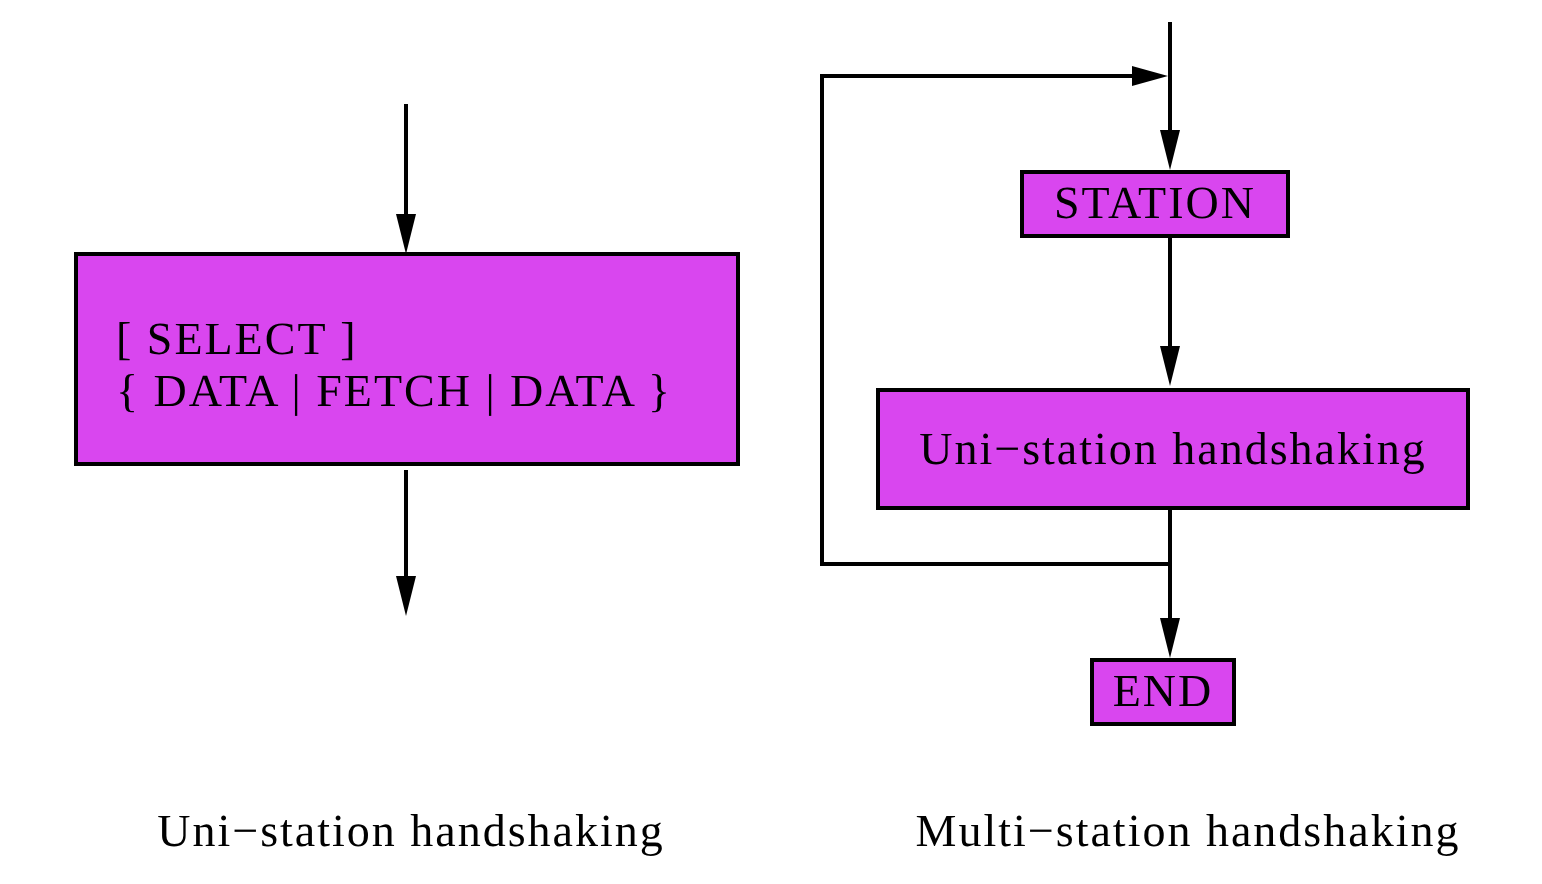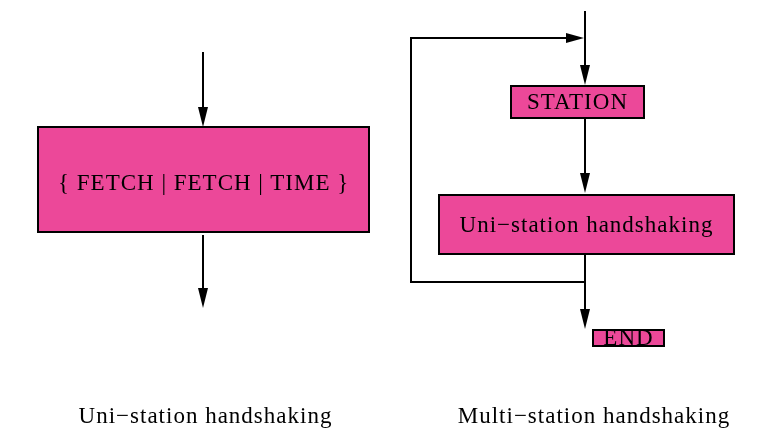--- a/index.html
+++ b/index.html
@@ -33,21 +33,21 @@
     width: 0; height: 0;
     border-top: 5px solid transparent;
     border-bottom: 5px solid transparent;
     border-left: 18px solid #000000;
   }
 
   
   .node {
     box-sizing: border-box;
     border: 2px solid #000000;
-    background: #ec4899;
+    background: #d946ef;
     display: flex;
     align-items: center;
     justify-content: center;
     font-size: 23px;
     letter-spacing: 1px;
     white-space: nowrap;
   }
   .node.multi-line {
     flex-direction: column;
     align-items: flex-start;
@@ -65,21 +65,22 @@
 </style>
 </head>
 <body>
 
 <div id="canvas">
 
   <div class="abs vline" style="left:202px; top:52px; height:56px;"></div>
   <div class="abs head-down" style="left:198px; top:107px;"></div>
 
   <div class="abs node multi-line" style="left:37px; top:126px; width:333px; height:107px;">
-    <span>{ FETCH | FETCH | TIME }</span>
+    <span>[ SELECT ]</span>
+    <span>{ DATA | FETCH | DATA }</span>
   </div>
 
   <div class="abs vline" style="left:202px; top:235px; height:53px;"></div>
   <div class="abs head-down" style="left:198px; top:288px;"></div>
 
   <div class="abs caption" style="left:37px; top:403px; width:337px;">Uni−station handshaking</div>
 
   <div class="abs hline" style="left:410px; top:37px; width:156px;"></div>
   <div class="abs head-right" style="left:566px; top:33px;"></div>
   <div class="abs vline" style="left:410px; top:37px; height:246px;"></div>
@@ -95,19 +96,19 @@
   <div class="abs vline" style="left:584px; top:119px; height:54px;"></div>
   <div class="abs head-down" style="left:580px; top:173px;"></div>
 
   <div class="abs node" style="left:438px; top:194px; width:297px; height:61px;">
     <span>Uni−station handshaking</span>
   </div>
 
   <div class="abs vline" style="left:584px; top:255px; height:54px;"></div>
   <div class="abs head-down" style="left:580px; top:309px;"></div>
 
-  <div class="abs node" style="left:545px; top:329px; width:73px; height:18px;margin-left:47px;">
+  <div class="abs node" style="left:545px; top:329px; width:73px; height:34px;">
     <span>END</span>
   </div>
 
   <div class="abs caption" style="left:438px; top:403px; width:312px;text-align:center;">Multi−station handshaking</div>
 
 </div>
 
 </body></html>

